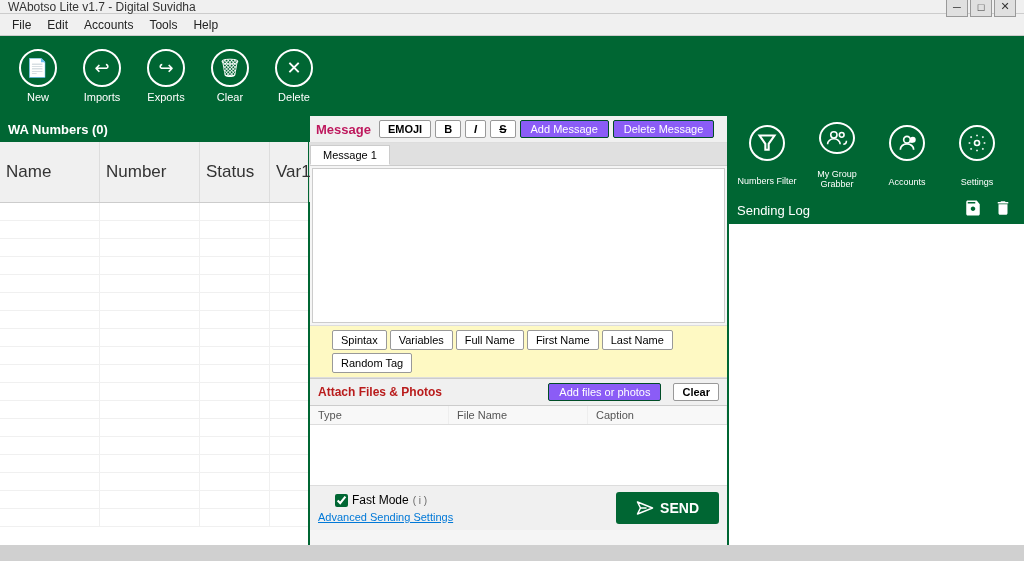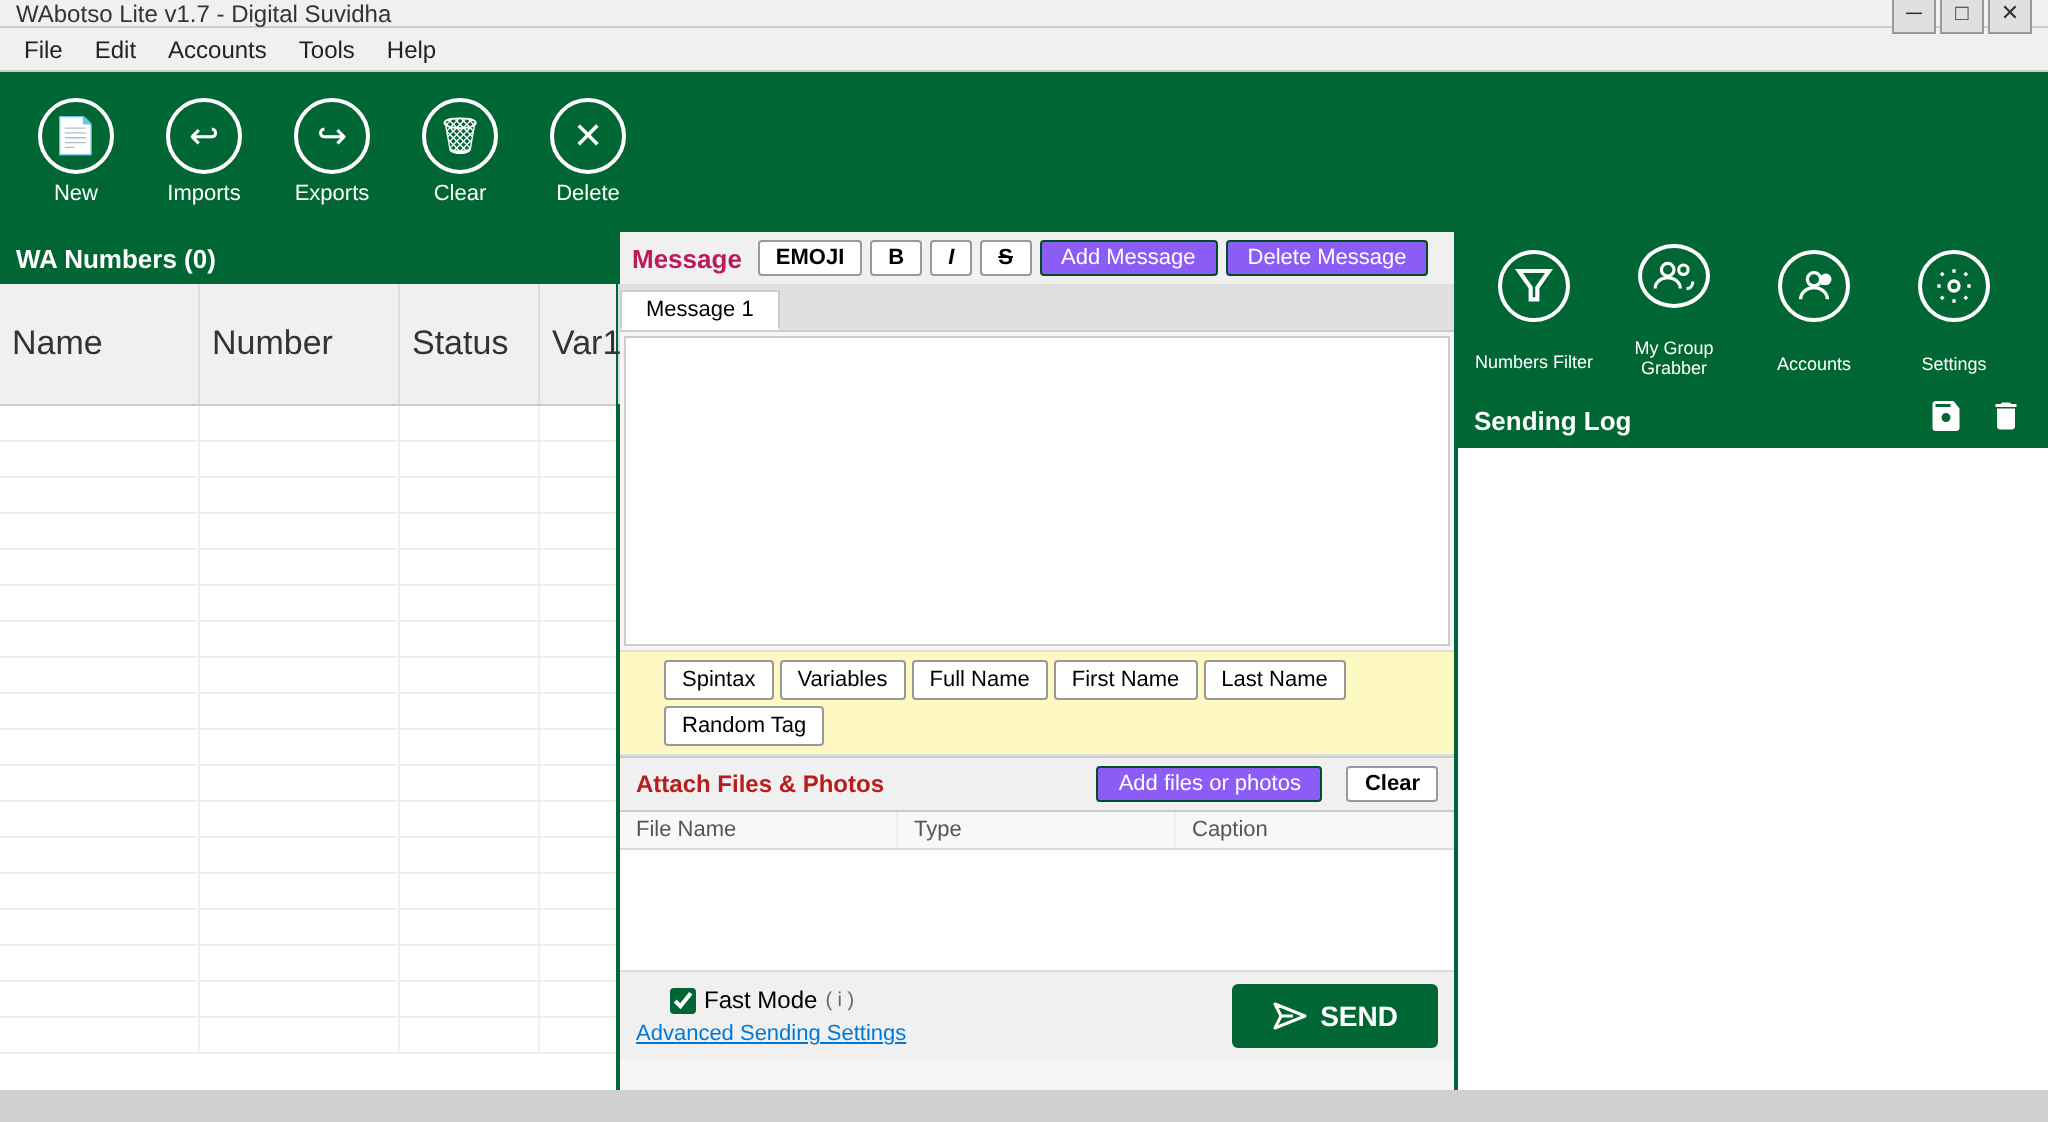--- a/index.html
+++ b/index.html
@@ -309,21 +309,21 @@
       display: flex;
       align-items: center;
       justify-content: center;
       font-size: 16px;
     }
     .right-panel-header {
       background: #006633;
       color: white;
       padding: 4px 8px;
       font-size: 13px;
-      font-weight: bold;
+      font-weight: normal;
       display: flex;
       align-items: center;
       justify-content: space-between;
       height: 28px;
     }
     .right-panel-actions { display: flex; gap: 4px; }
     .right-panel-icon-btn {
       background: transparent;
       border: none;
       color: white;
@@ -538,22 +538,22 @@
 
       <div class="attach-section">
         <div class="attach-header">
           <span class="attach-title">Attach Files &amp; Photos</span>
           <div class="attach-header-btns">
             <button class="msg-btn-green">Add files or photos</button>
             <button class="msg-btn">Clear</button>
           </div>
         </div>
         <div class="attach-table-header">
+          <div class="attach-header-cell">Type</div>
           <div class="attach-header-cell">File Name</div>
-          <div class="attach-header-cell">Type</div>
           <div class="attach-header-cell">Caption</div>
         </div>
         <div class="attach-table-body"></div>
       </div>
 
       <div class="bottom-bar">
         <div style="display:flex; flex-direction:column; gap:4px;">
           <div class="fast-mode">
             <input type="checkbox" checked="" class="fast-mode-checkbox" style="">
             <span>Fast Mode</span>

